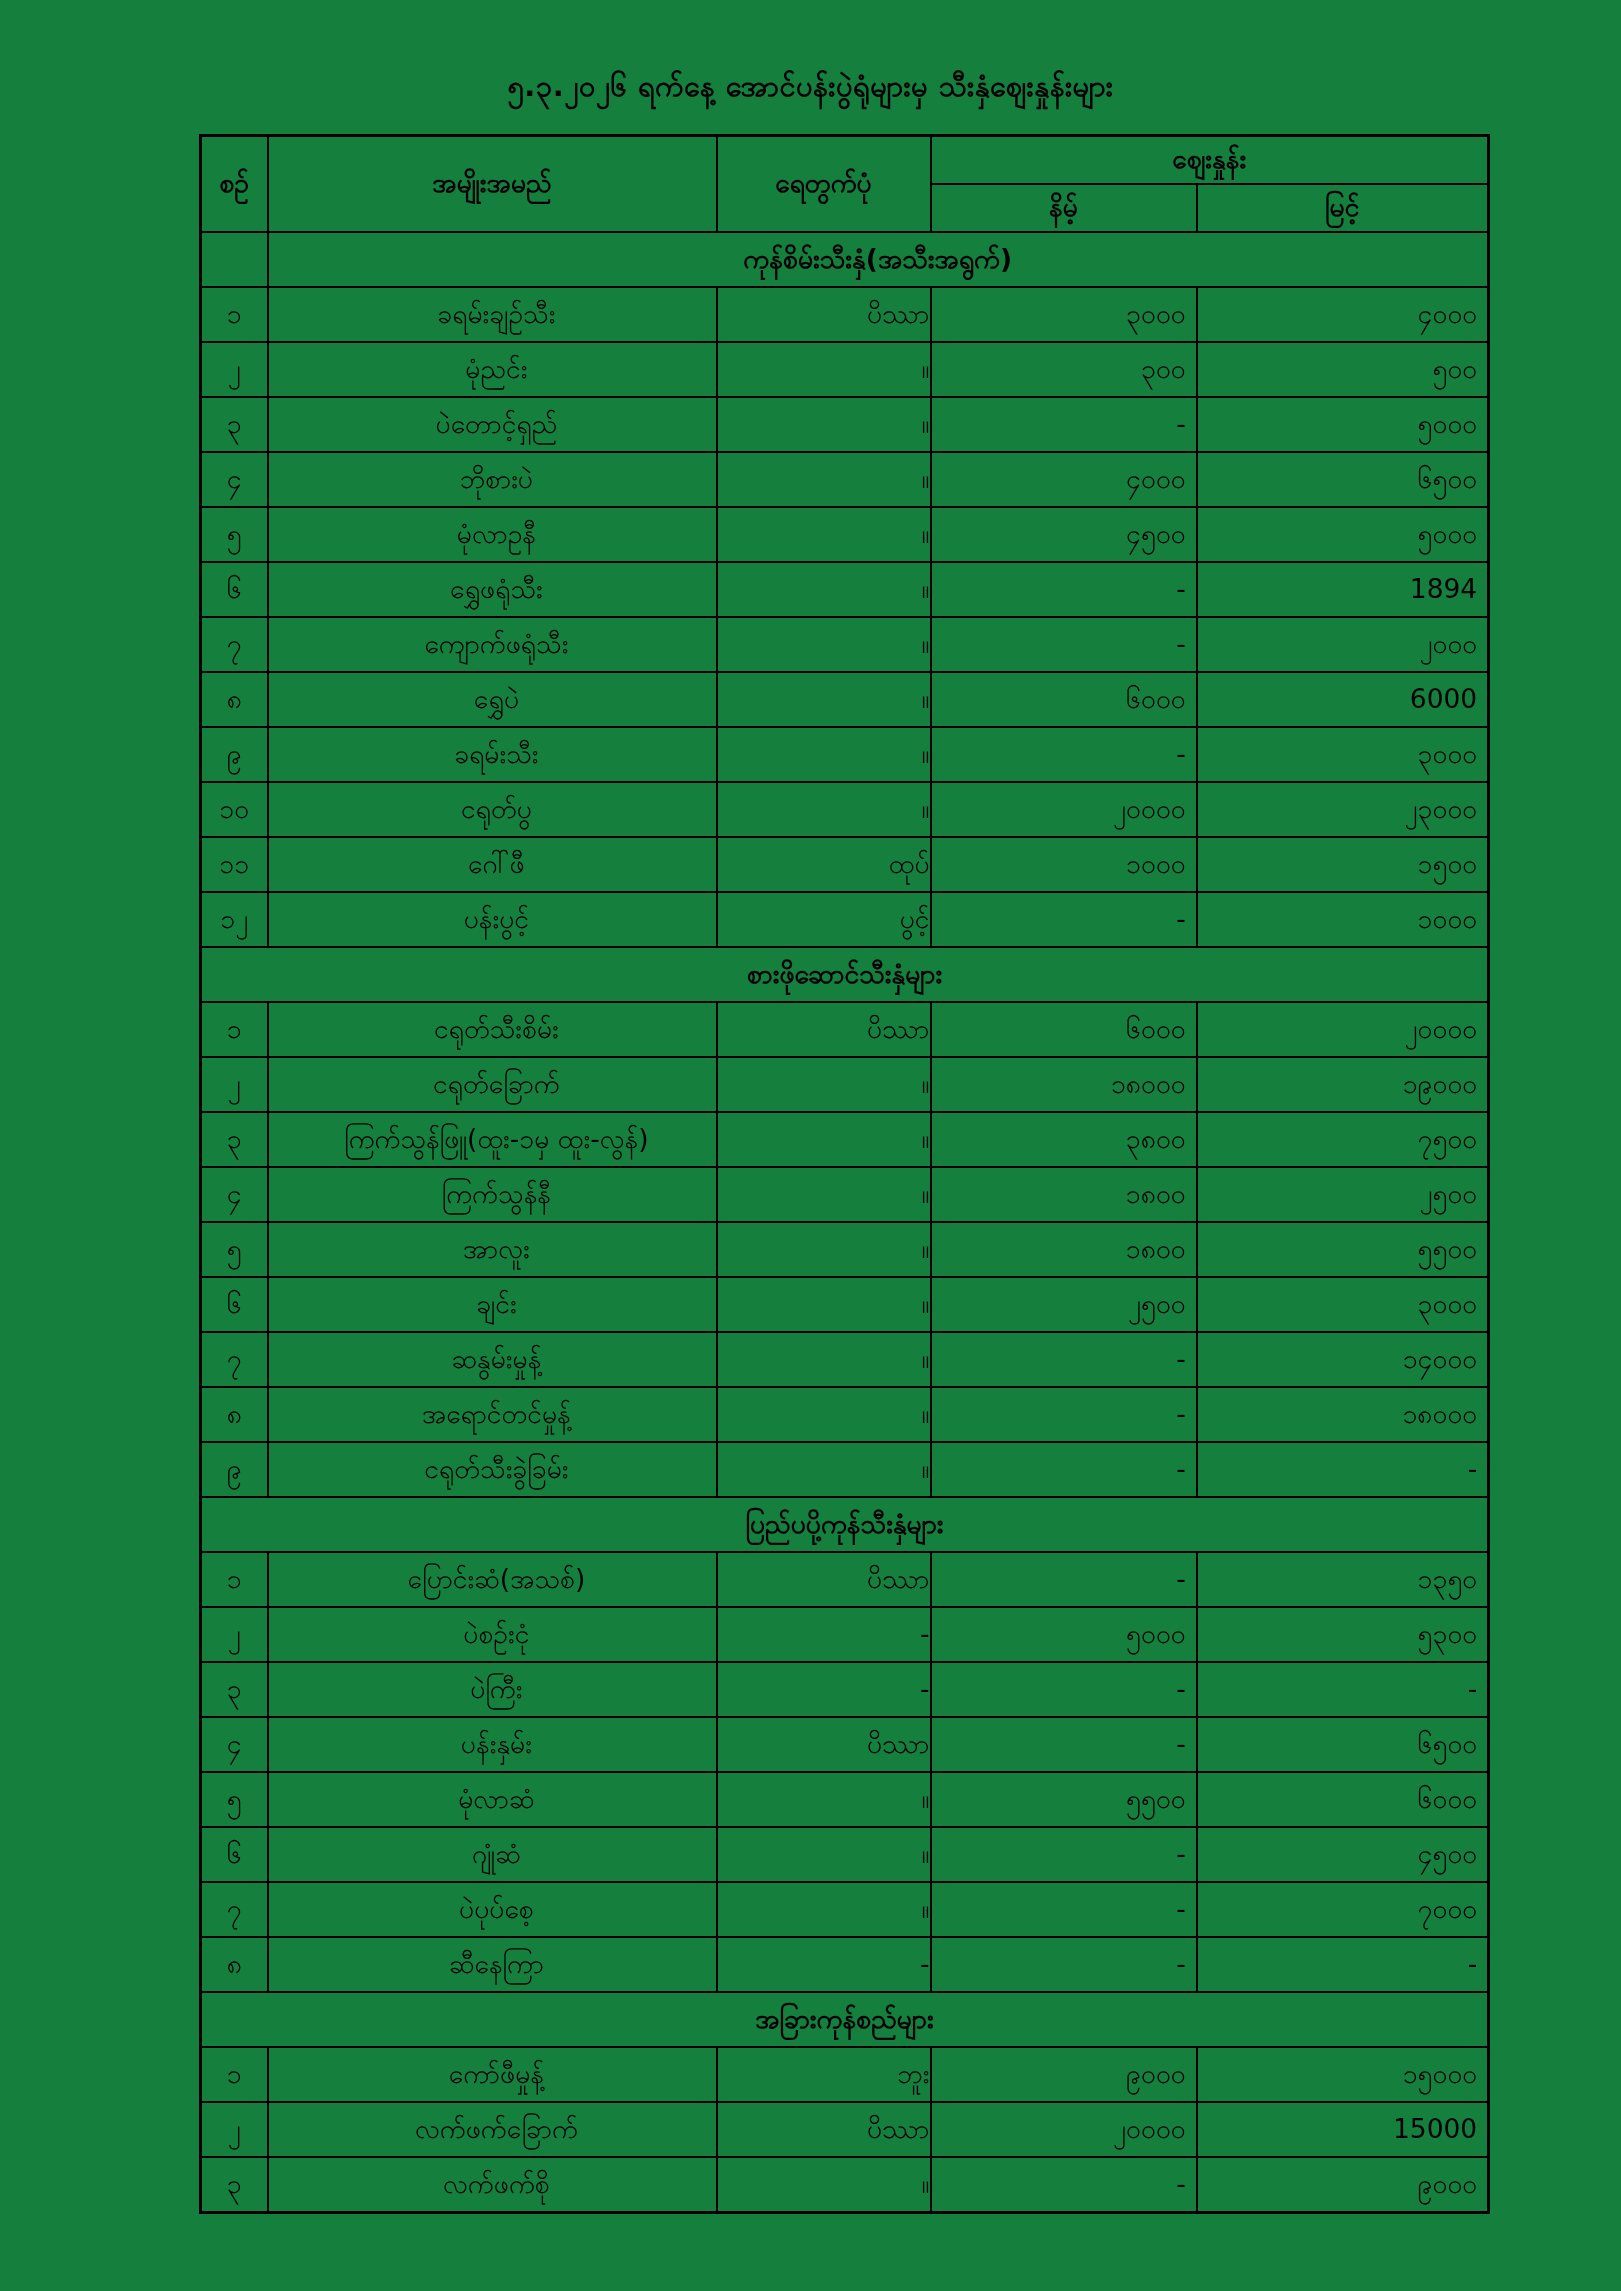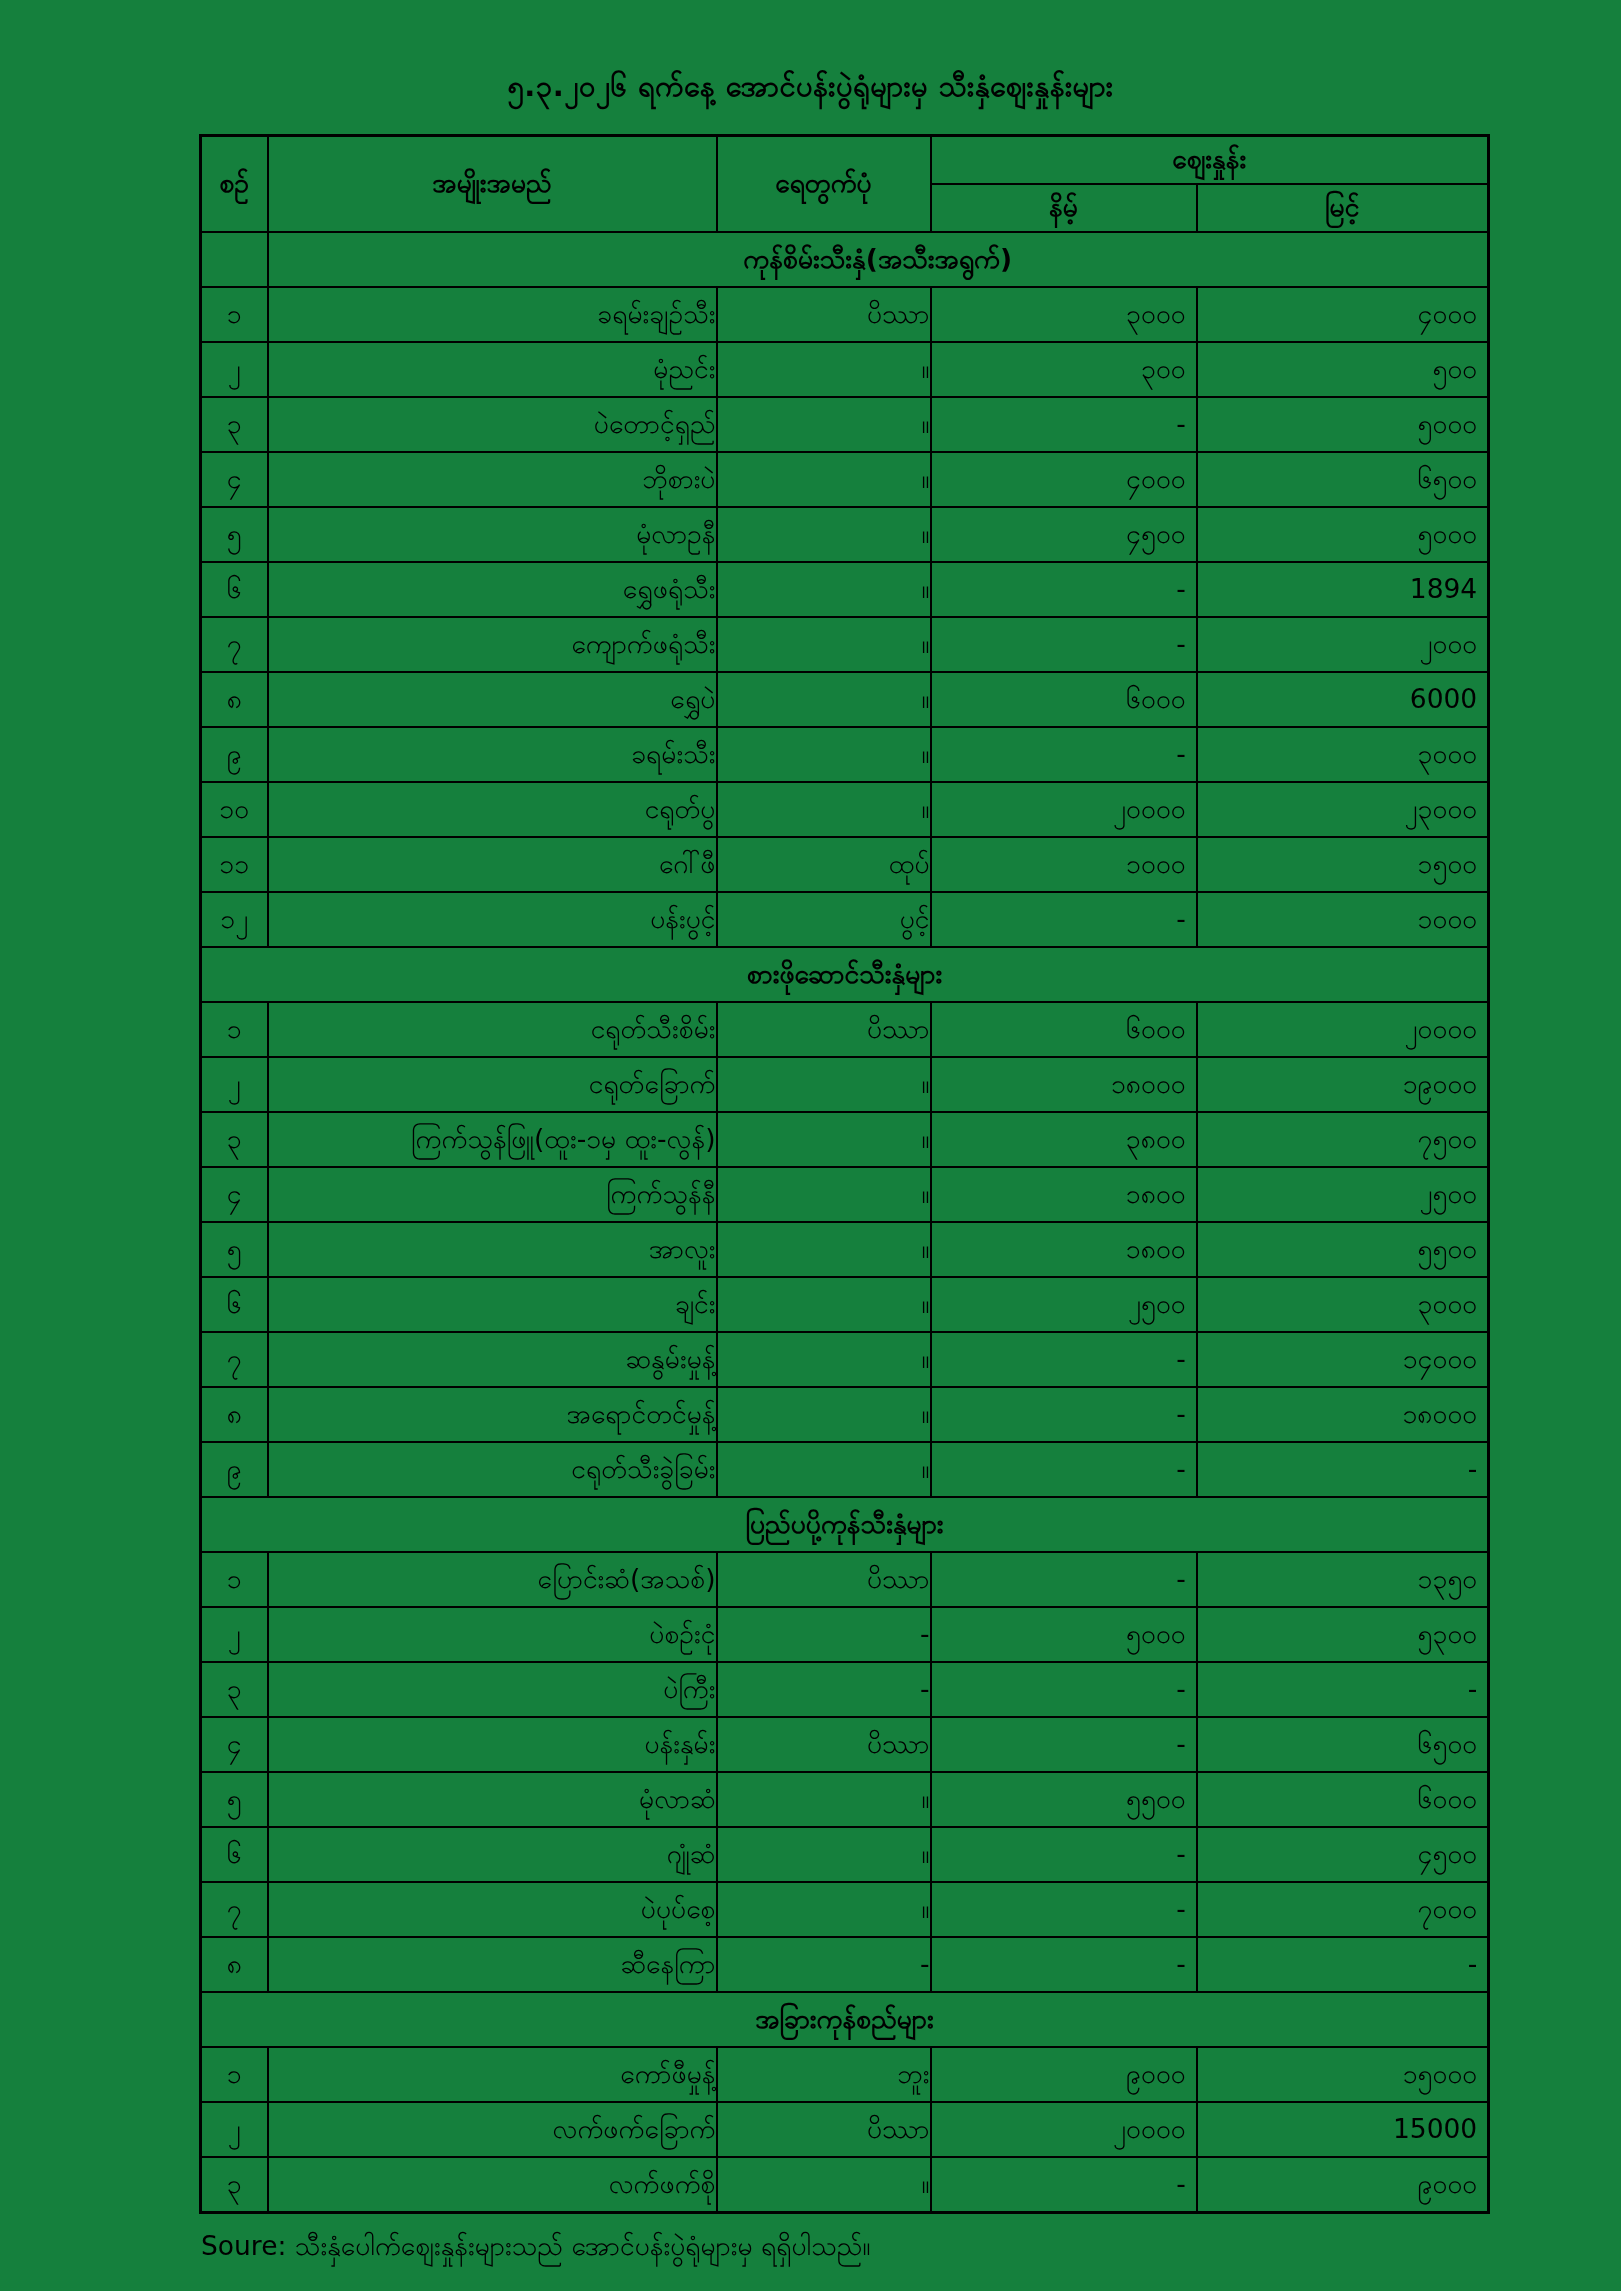--- a/index.html
+++ b/index.html
@@ -23,21 +23,21 @@
   .price-table thead th{font-weight:bold;text-align:center;}
   .h-row1 th{height:46px;}
   .h-row2 th{height:46px;}
   .price-table thead{border-bottom:2.9px solid #000;}
   tr.section-row{border-top:2.9px solid #000;border-bottom:2.9px solid #000;padding-left:12px;}
   tr.section-row td{
     height:53px;text-align:center;font-weight:bold;font-size:26.5px;
   }
   tr.data-row td{height:53px;font-weight:normal;}
   td.c-seq{text-align:center;}
-  td.c-name{text-align:right;padding-left:8.8px;}
+  td.c-name{text-align:center;padding-left:8.8px;}
   td.c-unit{text-align:right;}
   td.c-low,td.c-high{text-align:right;padding-right:9.8px;}
   .footer{
     margin:15.7px 0 0 201px;font-size:26.5px;
   }
   .footer .line{margin-bottom:25.5px;}
 </style>
 </head>
 <body>
 
@@ -299,19 +299,15 @@
         <tr class="data-row">
           <td class="c-seq">၃</td>
           <td class="c-name">လက်ဖက်စို</td>
           <td class="c-unit">။</td>
           <td class="c-low">-</td>
           <td class="c-high">၉၀၀၀</td>
         </tr>
       </tbody>
   </table>
 
-  <div class="footer">
-    <div class="line">Soure: သီးနှံပေါက်ဈေးနှုန်းများသည် အောင်ပန်းပွဲရုံများမှ ရရှိပါသည်။</div>
-
-  </div>
 
 </div>
 
 
 </body></html>

